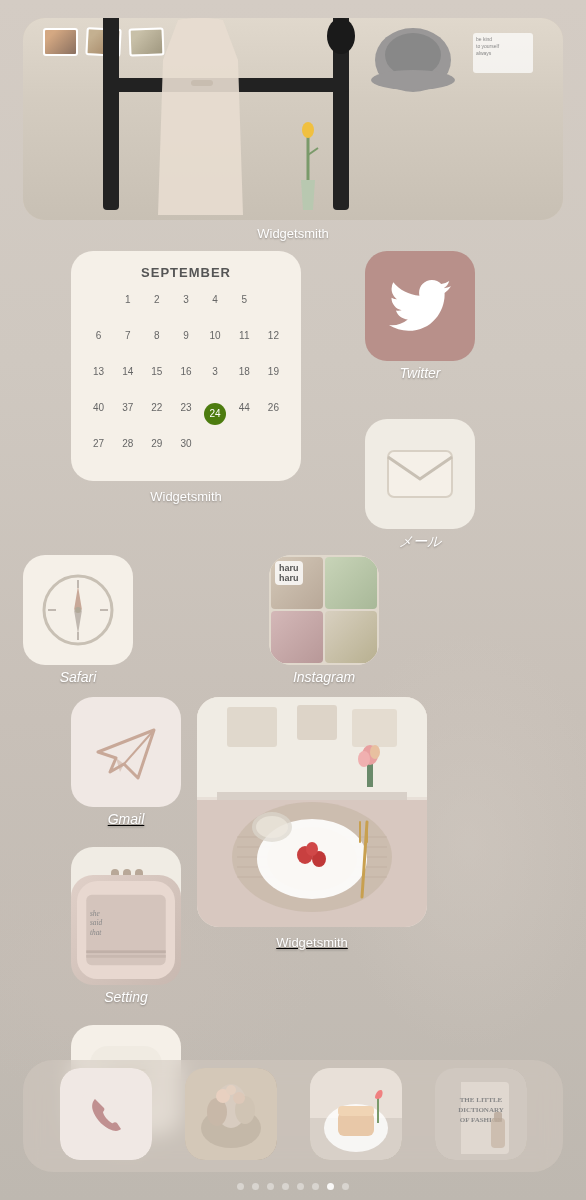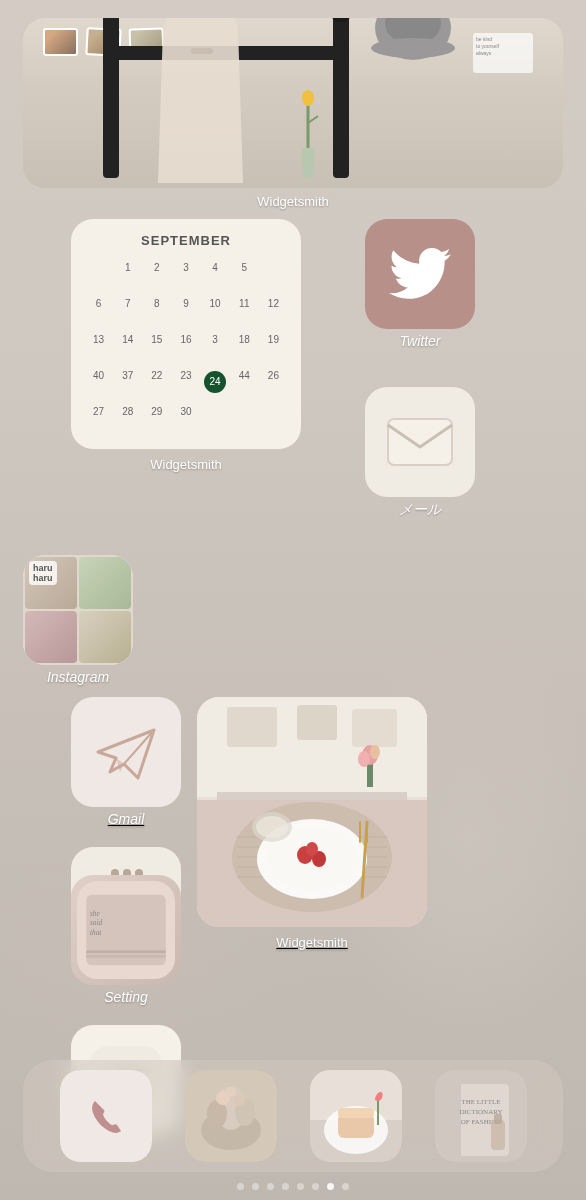--- a/index.html
+++ b/index.html
@@ -149,21 +149,21 @@
       display: flex;
       align-items: center;
       justify-content: center;
       font-size: 10px;
       color: #666;
       height: 22px;
       border-radius: 50%;
     }
 
     .cal-cell.today {
-      background: #14532d;
+      background: #4d7c0f;
       color: white;
       border-radius: 50%;
       width: 22px;
       height: 22px;
       margin: auto;
     }
 
     
     .twitter-icon {
       background: #b8908a;
@@ -200,21 +200,20 @@
     
     .instagram-icon {
       background: #e8e0d4;
       width: 110px;
       height: 110px;
       border-radius: 22px;
       display: flex;
       align-items: flex-start;
       justify-content: center;
       overflow: hidden;
-      margin-top: 32px;
     }
 
     
     .gmail-icon {
       background: #f0e8e4;
       width: 110px;
       height: 110px;
       border-radius: 22px;
       display: flex;
       align-items: center;
@@ -288,23 +287,23 @@
       position: absolute;
       bottom: 28px;
       left: 50%;
       transform: translateX(-50%);
       width: 540px;
       height: 112px;
       background: rgba(210,200,192,0.55);
       border-radius: 30px;
       backdrop-filter: blur(10px);
       display: flex;
-      align-items: center;
       justify-content: space-around;
       padding: 8px 20px;
+      font-weight: bold;
     }
 
     .dock-icon {
       width: 92px;
       height: 92px;
       border-radius: 20px;
       overflow: hidden;
       display: flex;
       align-items: center;
       justify-content: center;
@@ -567,20 +566,40 @@
               <path d="M2 8 L34 30 L66 8" stroke="#c8c0b4" stroke-width="3" fill="none"></path>
             </svg>
           </div>
           <div class="app-label">メール</div>
         </div>
       </div>
     </div>
 
     <div class="grid-section" style="margin-top:-4px;">
 
+      <div style="width:230px; display:flex; gap:16px;">
+
+        <div class="app-item">
+          <div class="safari-icon">
+            <svg width="80" height="80" viewBox="0 0 80 80" fill="none">
+              <circle cx="40" cy="40" r="34" stroke="#c8c0b4" stroke-width="3" fill="none"></circle>
+
+              <path d="M40 16 L44 40 L40 38 L36 40 Z" fill="#c8a898"></path>
+              <path d="M40 64 L44 40 L40 42 L36 40 Z" fill="#c0b8b0"></path>
+              <circle cx="40" cy="40" r="3" fill="#b0a898"></circle>
+
+              <line x1="40" y1="10" x2="40" y2="18" stroke="#c0b8b0" stroke-width="2"></line>
+              <line x1="40" y1="62" x2="40" y2="70" stroke="#c0b8b0" stroke-width="2"></line>
+              <line x1="10" y1="40" x2="18" y2="40" stroke="#c0b8b0" stroke-width="2"></line>
+              <line x1="62" y1="40" x2="70" y2="40" stroke="#c0b8b0" stroke-width="2"></line>
+            </svg>
+          </div>
+          <div class="app-label">Safari</div>
+        </div>
+      </div>
 
       <div class="app-item">
         <div class="instagram-icon" style="position:relative;">
           <div class="insta-collage">
             <div class="insta-photo insta-p1"></div>
             <div class="insta-photo insta-p2"></div>
             <div class="insta-photo insta-p3"></div>
             <div class="insta-photo insta-p4"></div>
           </div>
           <div class="haru-overlay">haru<br>haru</div>

